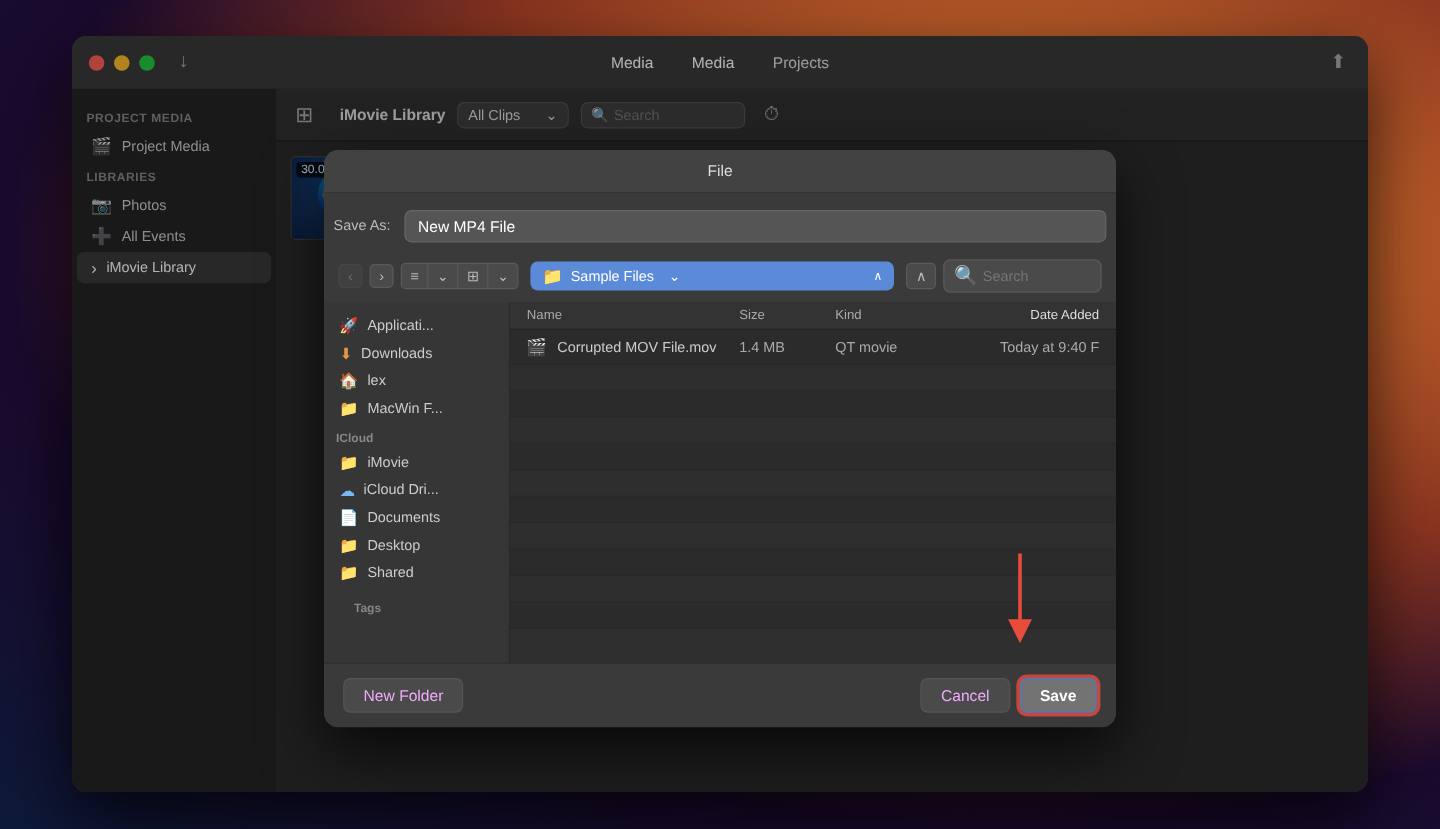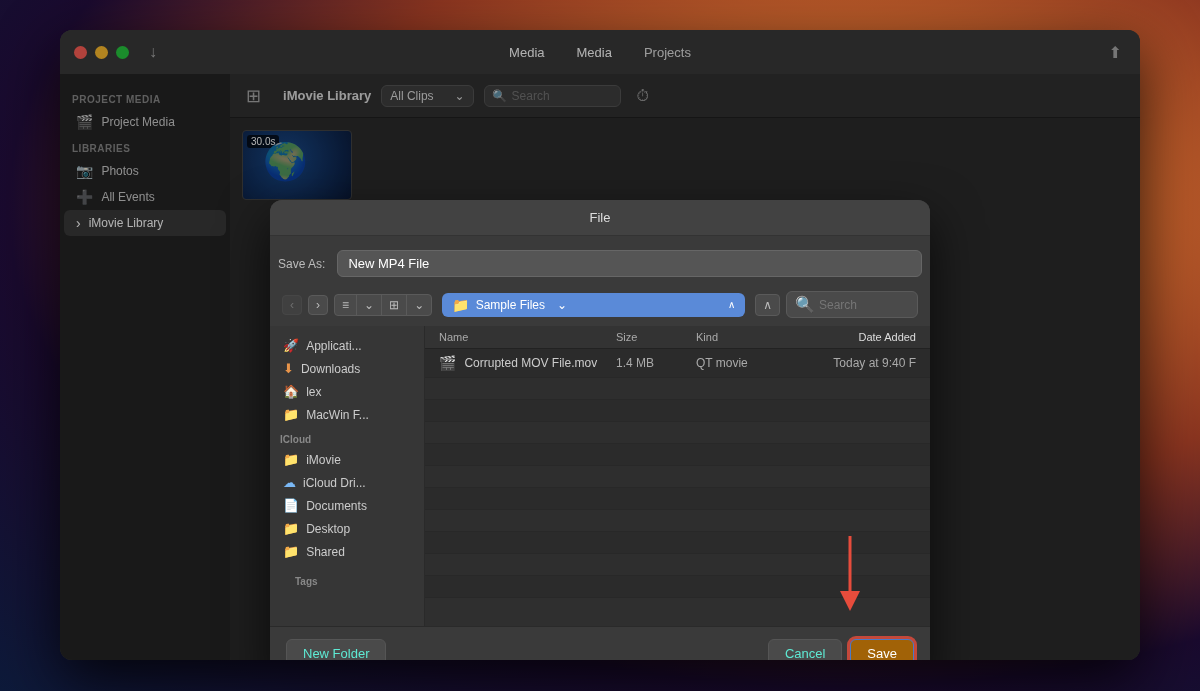--- a/index.html
+++ b/index.html
@@ -218,21 +218,21 @@
       filter: brightness(0.7);
     }
 
     
     .modal-overlay {
       position: absolute;
       inset: 0;
       background: rgba(0,0,0,0.3);
       z-index: 10;
       display: flex;
-      align-items: flex-end;
+      align-items: center;
       justify-content: center;
     }
     .modal {
       width: 660px;
       background: #3a3a3a;
       border-radius: 12px;
       box-shadow: 0 20px 50px rgba(0,0,0,0.7);
       overflow: hidden;
       position: relative;
       top: 20px;
@@ -447,27 +447,27 @@
     .footer-right { display: flex; gap: 8px; }
     .btn {
       padding: 6px 16px;
       border-radius: 6px;
       font-size: 13px;
       cursor: pointer;
       border: 1px solid #555;
     }
     .btn-secondary {
       background: #4a4a4a;
-      color: #5eead4;
+      color: #f0abfc;
     }
     .btn-primary {
-      background: #a16207;
+      background: #737373;
       color: #fff;
       border-color: #4a7ac8;
-      font-weight: 400;
+      font-weight: 700;
       box-shadow: 0 0 0 3px rgba(231, 76, 60, 0.8);
     }
 
     
     .red-arrow {
       position: absolute;
       right: 60px;
       bottom: 60px;
       z-index: 20;
       pointer-events: none;

